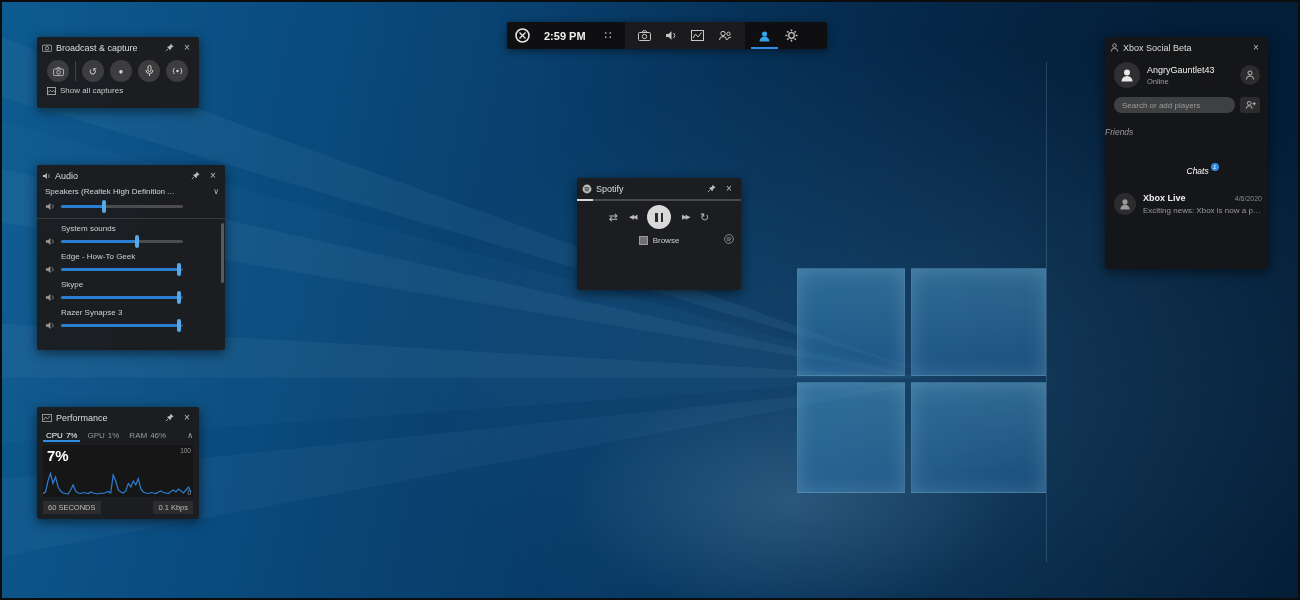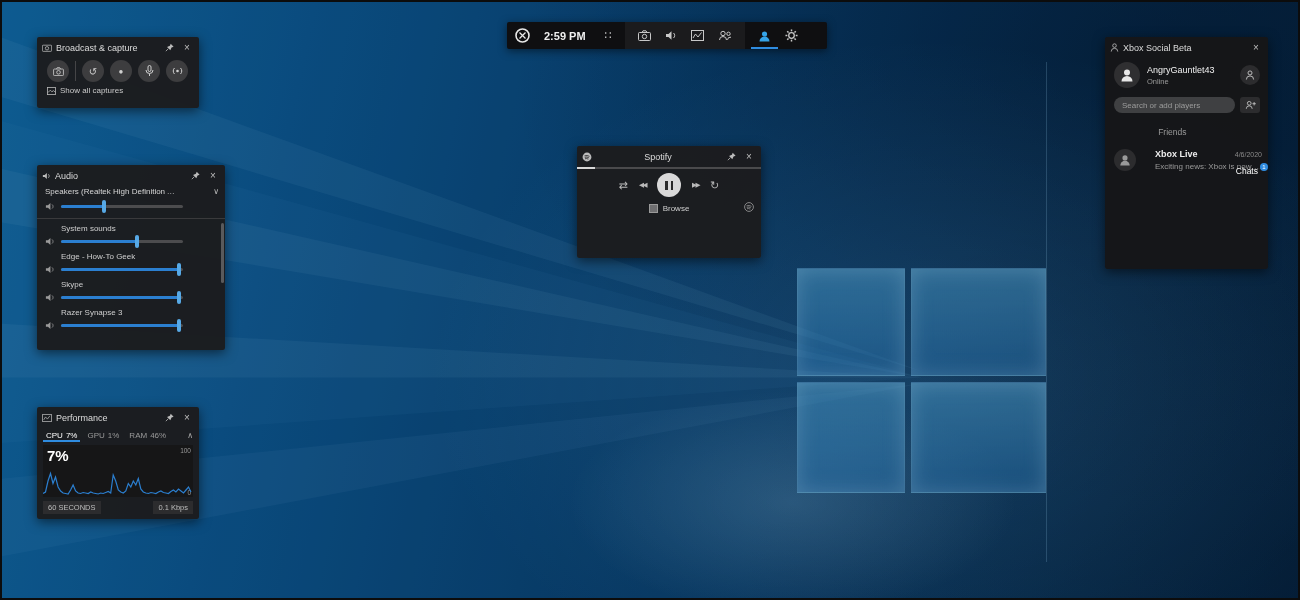--- a/index.html
+++ b/index.html
@@ -75,21 +75,21 @@
   .ptab.active{color:#fff;box-shadow:inset 0 -2px 0 #2f8ce0;}
   .ptab .pv{color:inherit;}
   .perf-collapse{margin-left:auto;color:#aaa;font-size:8px;}
   .perf-graph{position:relative;margin:2px 6px 0 6px;height:52px;background:#161617;}
   .perf-big{position:absolute;left:4px;top:2px;font-size:15px;font-weight:bold;color:#fff;}
   .perf-axis-max{position:absolute;right:2px;top:2px;font-size:6.5px;color:#9a9a9a;}
   .perf-axis-min{position:absolute;right:2px;bottom:1px;font-size:6.5px;color:#9a9a9a;}
   .perf-foot{display:flex;justify-content:space-between;padding:4px 6px;}
   .pchip{background:#2c2c2e;color:#bdbdbd;font-size:7.5px;padding:2px 5px;}
   
-  .w-spotify{left:575px;top:144px;width:184px;height:112px;text-align:center;}
+  .w-spotify{left:575px;top:176px;width:164px;height:112px;}
   .sp-media{display:flex;gap:8px;background:#2e2e30;padding:5px 6px 4px 6px;height:46px;}
   .sp-art{width:44px;height:44px;flex:0 0 auto;background:
     radial-gradient(26px 14px at 50% 78%, rgba(150,220,255,.8), transparent 70%),
     linear-gradient(180deg,#0a1e38 0%,#123c66 55%,#1b6aa0 80%,#0c2c4e 100%);}
   .sp-meta{padding-top:8px;min-width:0;}
   .sp-track{font-size:9.5px;font-weight:bold;color:#f2f2f2;white-space:nowrap;overflow:hidden;}
   .sp-artist{font-size:8.5px;color:#b4b4b4;margin-top:3px;white-space:nowrap;overflow:hidden;}
   .sp-progress{height:2px;background:#4a4a4c;margin:2px 0 0 0;position:relative;}
   .sp-progress .fill{position:absolute;left:0;top:0;bottom:0;background:#d8d8d8;}
   .sp-controls{display:flex;align-items:center;justify-content:center;gap:11px;height:32px;color:#b9b9b9;}
@@ -110,26 +110,26 @@
   .so-name{font-size:9px;color:#f0f0f0;white-space:nowrap;}
   .so-status{font-size:7.5px;color:#9a9a9a;margin-top:2px;}
   .so-pbtn{margin-left:auto;width:20px;height:20px;border-radius:50%;background:#2c2c2e;
     display:flex;align-items:center;justify-content:center;}
   .so-search{display:flex;align-items:center;gap:5px;padding:7px 8px 2px 9px;}
   .so-input{flex:1;height:16px;border-radius:9px;background:#3f4042;display:flex;align-items:center;
     padding:0 8px;font-size:8px;color:#9c9c9c;white-space:nowrap;overflow:hidden;}
   .so-addbtn{width:20px;height:16px;border-radius:3px;background:#2c2c2e;display:flex;
     align-items:center;justify-content:center;}
   .so-tabs{display:flex;margin-top:8px;height:18px;}
-  .so-tab{flex:1;display:flex;align-items:center;justify-content:flex-end;font-size:8.5px;
-    color:#9a9a9a;gap:2px;position:relative;}
+  .so-tab{flex:1;display:flex;align-items:center;justify-content:flex-start;font-size:8.5px;
+    color:#9a9a9a;gap:2px;position:relative;font-style:italic;}
   .so-tab.active{color:#fff;box-shadow:inset 0 -2px 0 #3f99e8;margin-top:48px;}
   .so-badge{background:#2f8ce0;color:#fff;font-size:6px;min-width:8px;height:8px;border-radius:4px;
     display:flex;align-items:center;justify-content:center;transform:translateY(-4px);}
-  .so-chat{display:flex;gap:19px;padding:8px 6px 0 9px;}
+  .so-chat{display:flex;gap:7px;padding:8px 6px 0 9px;margin-top:44px;}
   .so-chat-av{width:22px;height:22px;border-radius:50%;background:#2c2c2e;flex:0 0 auto;
     display:flex;align-items:center;justify-content:center;}
   .so-chat-main{min-width:0;flex:1;}
   .so-chat-top{display:flex;align-items:baseline;}
   .so-chat-name{font-size:9px;color:#eee;font-weight:bold;flex:1;}
   .so-chat-date{font-size:7px;color:#8a8a8a;}
   .so-chat-preview{font-size:8px;color:#9a9a9a;margin-top:3px;white-space:nowrap;overflow:hidden;
     text-overflow:ellipsis;}
 </style>
 </head>

